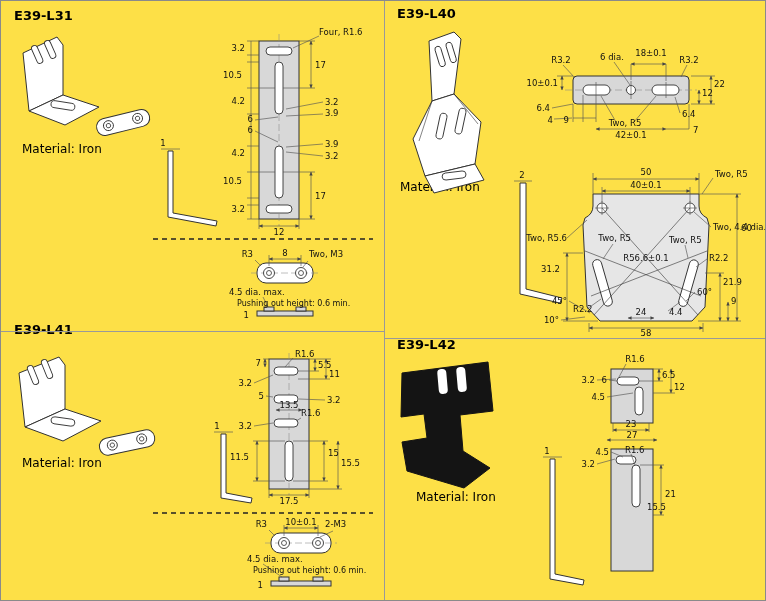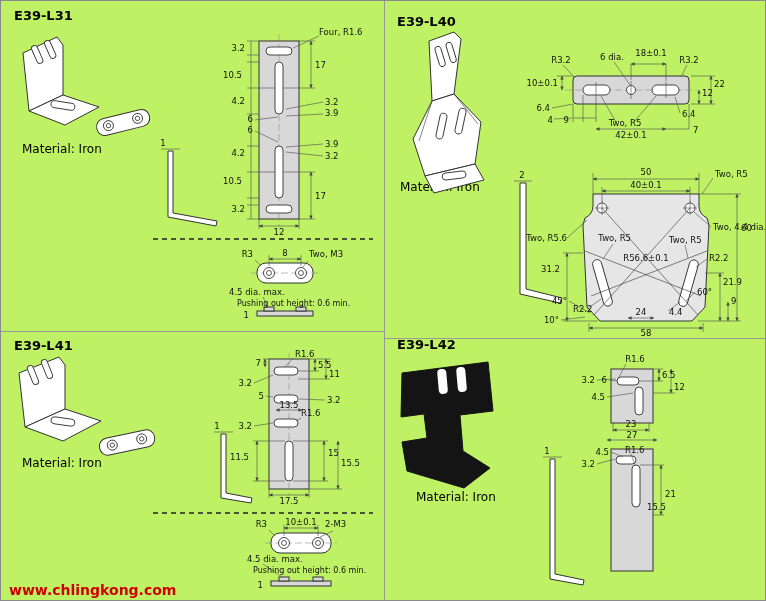--- a/index.html
+++ b/index.html
@@ -1,16 +1,16 @@
 <!DOCTYPE html>
 <html><head>
 <meta charset="utf-8">
 <style>
   html,body{margin:0;padding:0;background:#fff}
-  .page{position:relative;width:766px;height:601px;background:#bef264;border:1px solid #8a8a8a;box-sizing:border-box;font-family:"DejaVu Sans",sans-serif;overflow:hidden}
+  .page{position:relative;width:766px;height:601px;background:#fde047;border:1px solid #8a8a8a;box-sizing:border-box;font-family:"DejaVu Sans",sans-serif;overflow:hidden}
   .title{position:absolute;font-weight:bold;font-size:13px;color:#000}
   .material{position:absolute;font-size:12px;color:#000}
   .watermark{position:absolute;left:8px;top:581px;font-size:14px;font-weight:bold;color:#d10000}
   svg.canvas{position:absolute;left:0;top:0}
   svg text{font-family:"DejaVu Sans",sans-serif;font-size:8.5px;fill:#111}
   text.lbl2{font-size:8px}
   .out{fill:#fff;stroke:#333;stroke-width:1}
   .part{fill:#d8d8d8;stroke:#333;stroke-width:1}
   .part2{fill:#e6e6e6;stroke:#333;stroke-width:1}
   .slot{fill:#fff;stroke:#333;stroke-width:0.9}
@@ -21,30 +21,29 @@
   .grid{stroke:#999;stroke-width:1}
   .dimc{fill:none;stroke:#333;stroke-width:0.8}
   .thin{stroke:#333;stroke-width:0.6;fill:none}
 </style>
 </head>
 <body>
 
 <div class="page">
 
   <div class="title" style="left:13px;top:7px">E39-L31</div>
-  <div class="title" style="left:396px;top:13px">E39-L40</div>
-  <div class="title" style="left:13px;top:337px">E39-L41</div>
+  <div class="title" style="left:396px;top:5px">E39-L40</div>
+  <div class="title" style="left:13px;top:321px">E39-L41</div>
   <div class="title" style="left:396px;top:336px">E39-L42</div>
 
   <div class="material" style="left:21px;top:141px">Material: Iron</div>
   <div class="material" style="left:399px;top:179px">Material: Iron</div>
   <div class="material" style="left:21px;top:455px">Material: Iron</div>
   <div class="material" style="left:415px;top:489px">Material: Iron</div>
 
-  <div class="watermark">www.chlingkong.com</div>
 
   <svg class="canvas" width="766" height="601" viewBox="0 0 766 601">
     <defs>
       <marker id="a" viewBox="0 0 10 10" refX="8.5" refY="5" markerWidth="6.5" markerHeight="6.5" orient="auto-start-reverse">
         <path d="M0,1 L9,5 L0,9 z" fill="#444"></path>
       </marker>
     </defs>
 
     <g>
       <line class="grid" x1="383.5" y1="0" x2="383.5" y2="601"></line>

